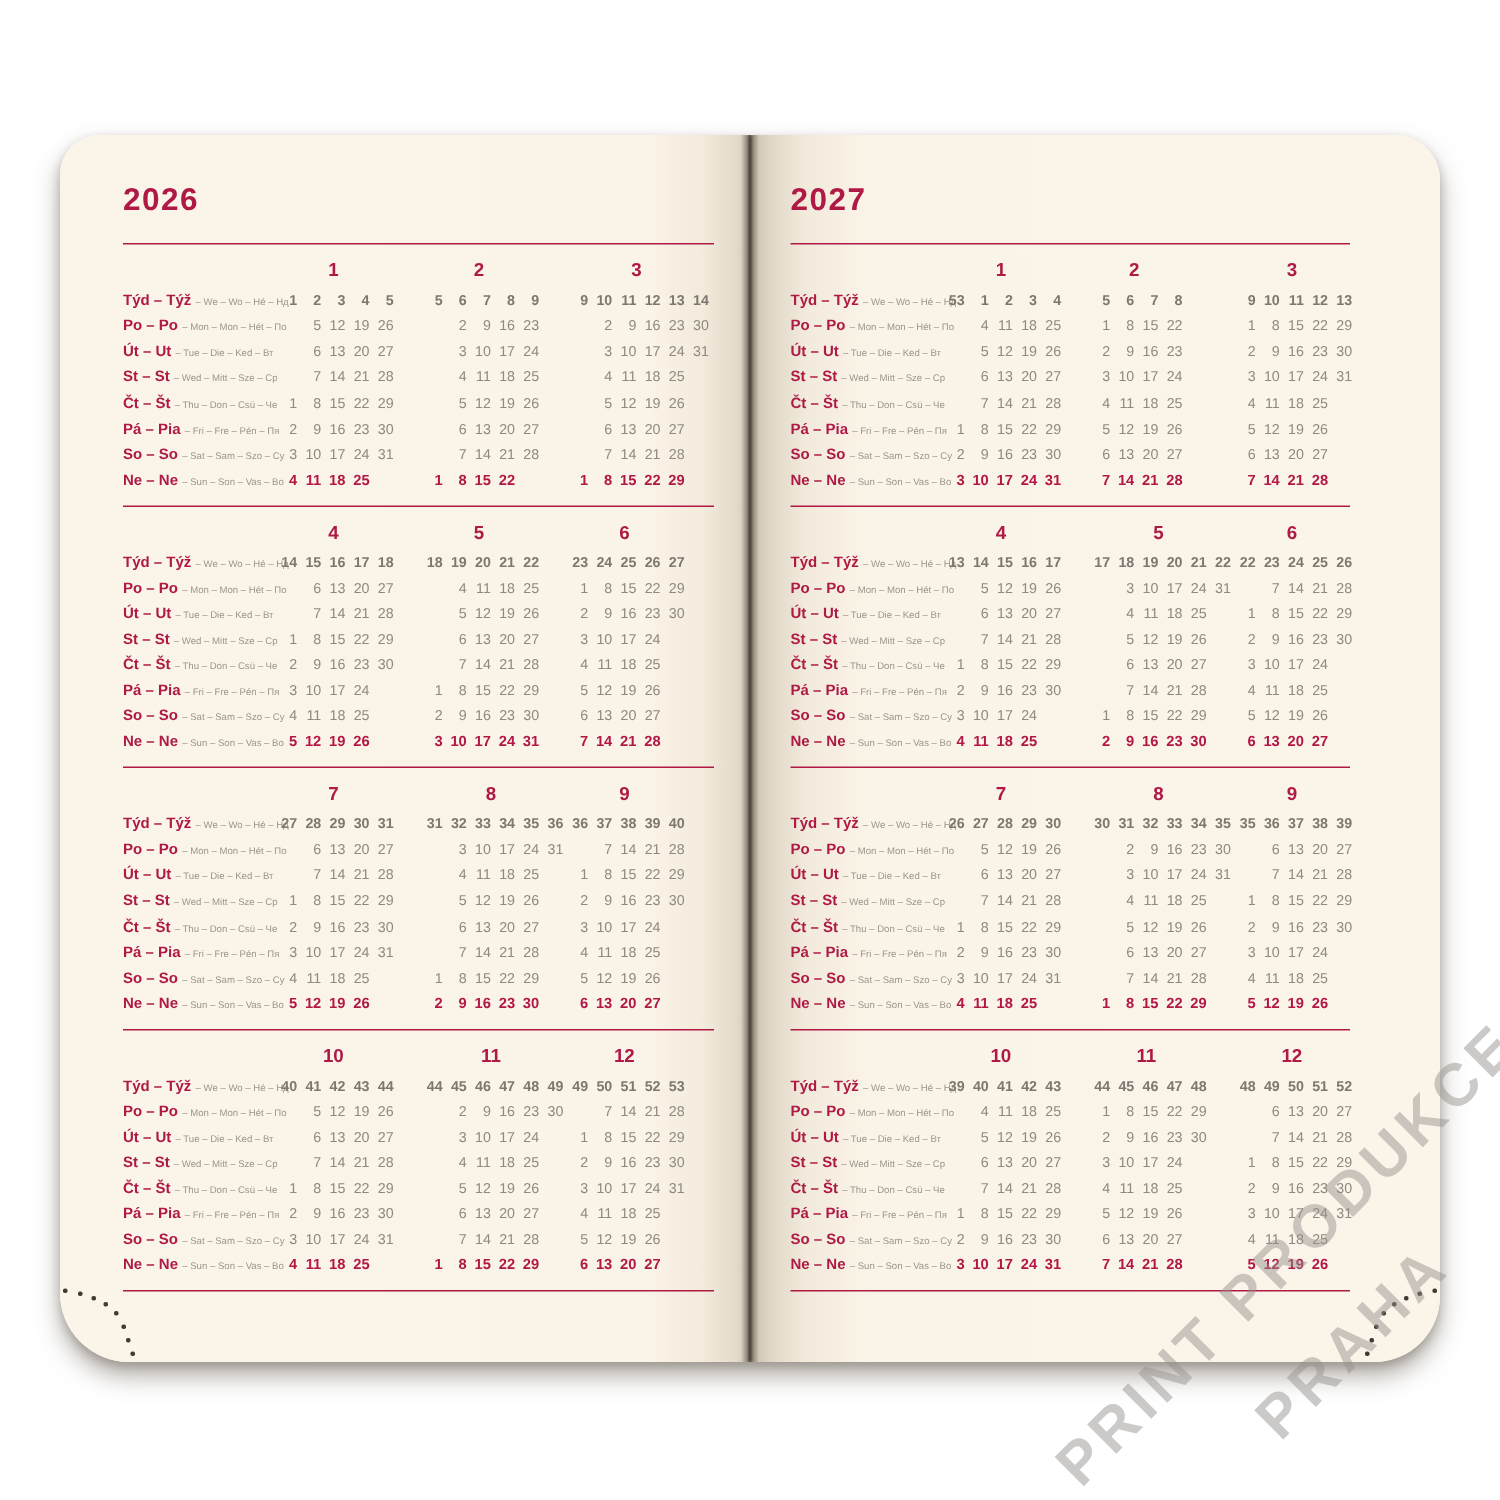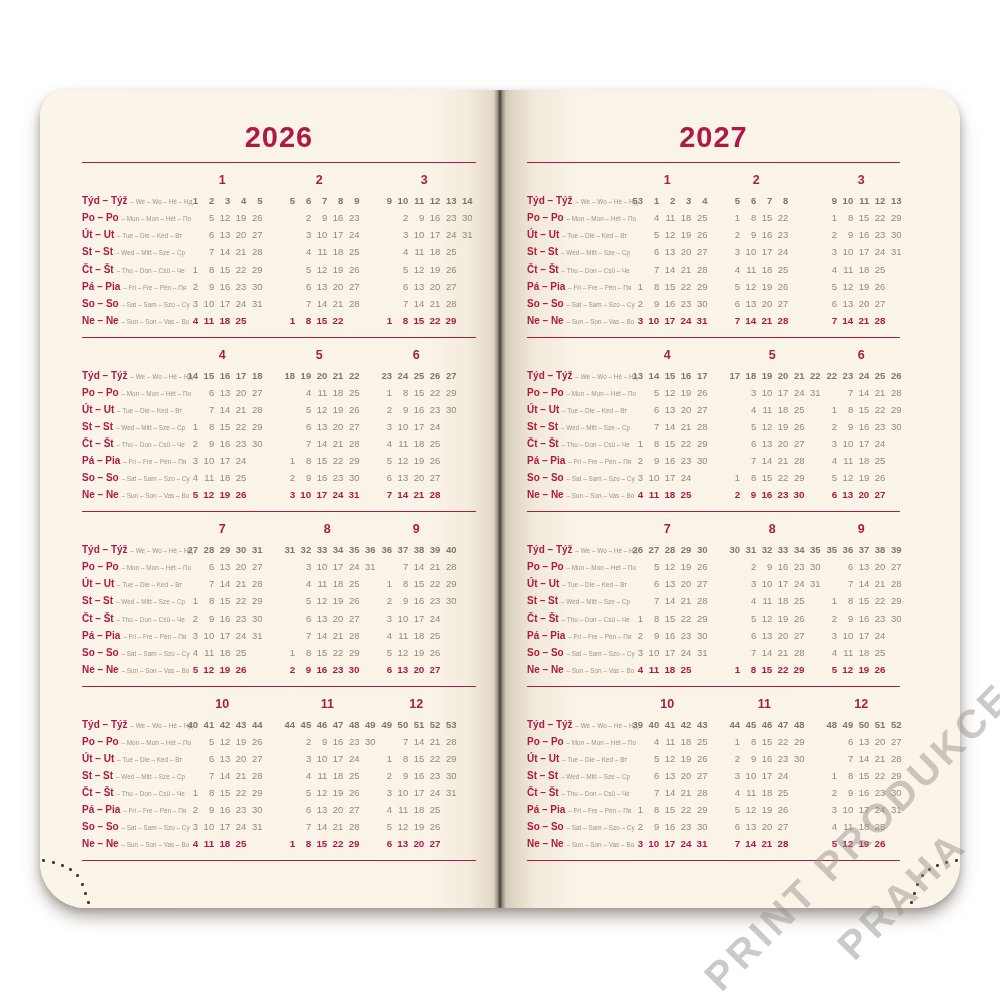--- a/index.html
+++ b/index.html
@@ -38,22 +38,22 @@
     background:linear-gradient(270deg,#fbf4e8 0%,#faf3e7 83%,#f2eadb 92%,#e0d7c7 97%,#cabfae 100%);
     border-radius:3px 30px 44px 3px;
   }
   .gutter{
     position:absolute;left:454px;top:0;width:12px;height:100%;z-index:5;
     background:linear-gradient(90deg,rgba(70,62,54,0) 0%,rgba(70,62,54,.4) 30%,rgba(30,25,20,.78) 50%,rgba(70,62,54,.4) 70%,rgba(70,62,54,0) 100%);
   }
   .year-title{
     height:73px;flex:0 0 73px;
     padding-top:33px;
-    text-align:center;
-    font-size:29px;line-height:1;font-weight:bold;
+    text-align:left;
+    font-size:21px;line-height:1;font-weight:bold;
     letter-spacing:1px;
     color:var(--red);
     border-bottom:1.6px solid var(--red);
   }
   .quarters{flex:1;display:flex;flex-direction:column}
   .quarter{
     height:174.5px;flex:0 0 174.5px;
     border-bottom:1.6px solid var(--red);
     padding-top:7px;
   }

